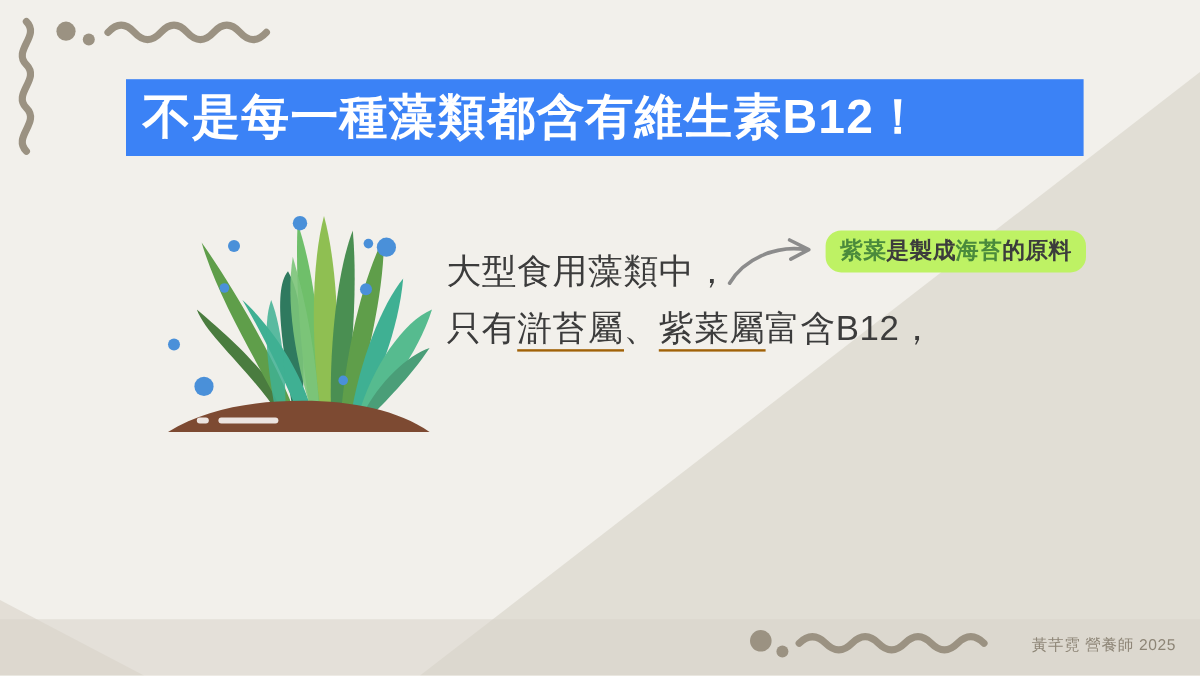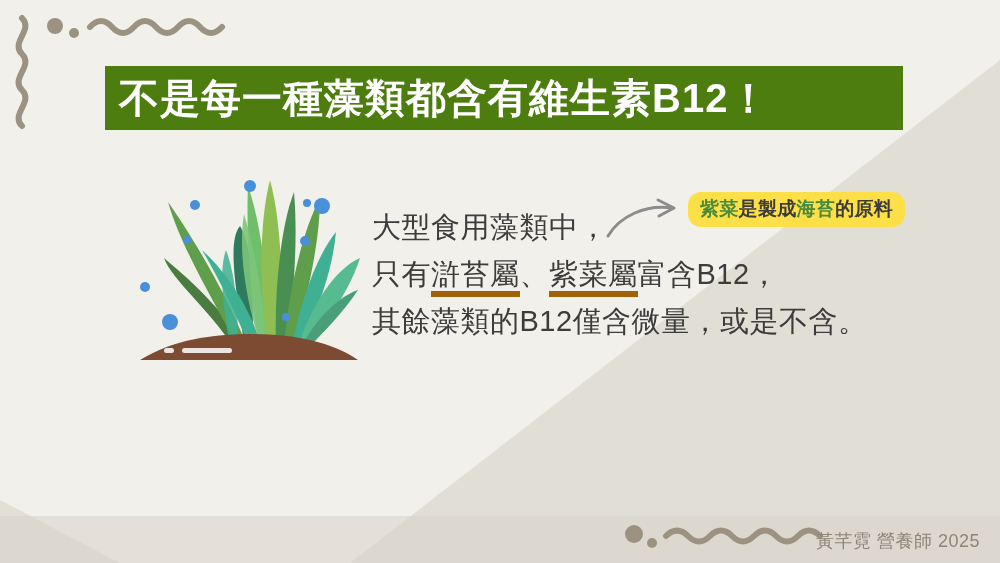--- a/index.html
+++ b/index.html
@@ -25,21 +25,21 @@
 
   
   .deco-top { position:absolute; top:0; left:0; width:300px; height:140px; }
   .deco-bottom { position:absolute; left:620px; top:518px; width:230px; height:40px; }
 
   
   .title-band {
     position:absolute;
     left:105px; top:66px;
     width:798px; height:64px;
-    background:#4d7c0f;
+    background:#3b82f6;
     display:flex; align-items:center;
     padding-left:14px;
     z-index:5;
   }
   .title-text {
     color:#ffffff;
     font-size:40px;
     font-weight:bold;
     letter-spacing:1px;
     line-height:1;
@@ -62,29 +62,29 @@
     z-index:6;
   }
   .body-line {
     font-size:29px;
     color:#3c3c3c;
     line-height:1.62;
     letter-spacing:0.5px;
     white-space:nowrap;
   }
   .u-term {
-    border-bottom:6px solid #a16207;
+    border-bottom:2px solid #a16207;
     padding-bottom:1px;
   }
 
   
   .callout {
     position:absolute;
     left:688px; top:192px;
-    background:#fde047;
+    background:#bef264;
     border-radius:13px;
     padding:4px 12px 5px 12px;
     z-index:7;
     white-space:nowrap;
   }
   .callout-text { font-size:19px; font-weight:bold; letter-spacing:0.3px; }
   .hl-green { color:#4a8a3c; }
   .hl-dark  { color:#3c3c3c; }
 
   
@@ -114,21 +114,21 @@
     color:#b9b4a8;
     letter-spacing:0.1px;
     z-index:6;
     white-space:nowrap;
   }
   .footer-citation i { font-style:italic; }
   .footer-citation .bold { font-weight:bold; }
   .footer-sign {
     position:absolute;
     right:20px; top:529px;
-    font-size:18px;
+    font-size:13px;
     color:#8d8576;
     letter-spacing:0.5px;
     z-index:6;
     white-space:nowrap;
     margin-left:28px;
   }
 </style>
 </head>
 <body>
 
@@ -196,21 +196,20 @@
     <path d="M56 4 L72 12 L57 20" stroke="#8c8c8c" stroke-width="3" fill="none" stroke-linecap="round" stroke-linejoin="round"></path>
   </svg>
 
   <div class="callout">
     <span class="callout-text hl-green">紫菜</span><span class="callout-text hl-dark">是製成</span><span class="callout-text hl-green">海苔</span><span class="callout-text hl-dark">的原料</span>
   </div>
 
   <div class="body-block">
     <div class="body-line">大型食用藻類中，</div>
     <div class="body-line"><span>只有</span><span class="u-term">滸苔屬</span><span>、</span><span class="u-term">紫菜屬</span><span>富含B12，</span></div>
-    <div class="body-line">其餘藻類的B12僅含微量，或是不含。</div>
   </div>
 
 
   <svg class="deco-bottom" viewBox="0 0 230 40" xmlns="http://www.w3.org/2000/svg">
     <circle cx="14" cy="16" r="9" fill="#9b9282"></circle>
     <circle cx="32" cy="25" r="5" fill="#9b9282"></circle>
     <path d="M46 18 q11 -11 22 0 t22 0 t22 0 t22 0 t22 0 t22 0 t22 0" stroke="#9b9282" stroke-width="6" fill="none" stroke-linecap="round"></path>
   </svg>
 
 

